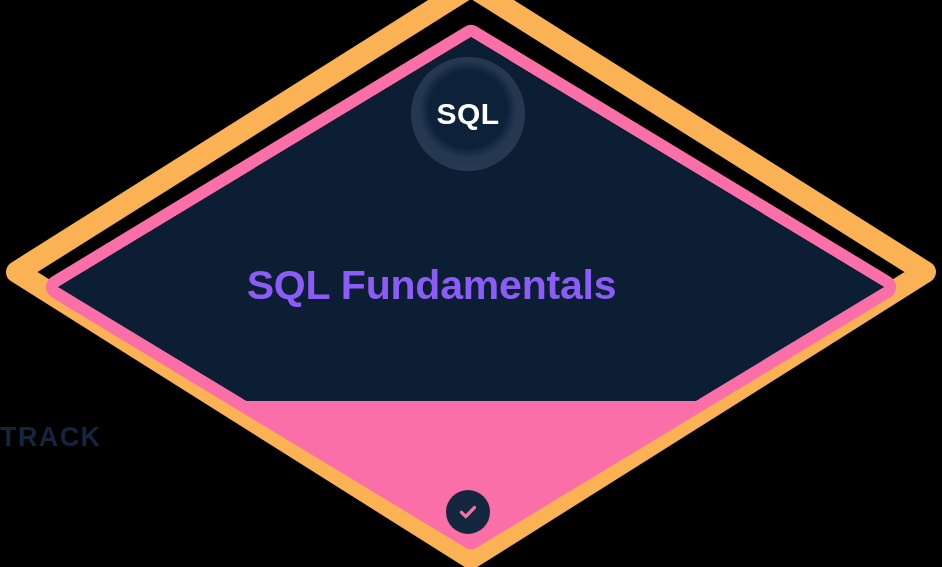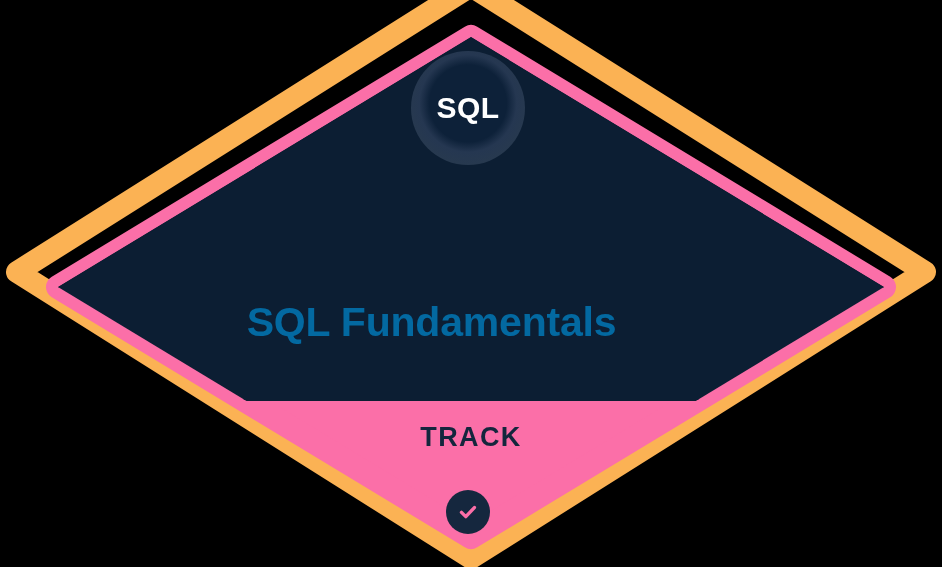--- a/index.html
+++ b/index.html
@@ -29,21 +29,21 @@
     position: absolute;
     left: 0;
     top: 0;
     width: 942px;
     height: 567px;
     pointer-events: none;
   }
   #emblem {
     position: absolute;
     left: 411px;
-    top: 51px;
+    top: 57px;
     width: 114px;
     height: 114px;
     border-radius: 50%;
     background: radial-gradient(circle at 50% 46%,
                 #0d2139 0%, #0d2139 46%,
                 #253751 58%, #27394f 72%,
                 #16283e 88%, #101f33 100%);
     display: flex;
     align-items: center;
     justify-content: center;
@@ -54,33 +54,31 @@
     font-weight: bold;
     letter-spacing: 0.5px;
     line-height: 1;
   }
   #title {
     position: absolute;
     left: 0;
     top: 259px;
     width: 863px;
     text-align: center;
-    color: #0369a1;
+    color: #8b5cf6;
     font-size: 41px;
     font-weight: bold;
     letter-spacing: -0.2px;
     line-height: 52px;
-    margin-top: 37px;
   }
   #footer {
     position: absolute;
     left: 0;
     top: 420px;
     width: 942px;
-    text-align: center;
   }
   .footer-line {
     color: #14263d;
     font-size: 27px;
     font-weight: bold;
     letter-spacing: 1.4px;
     line-height: 34px;
   }
   #check-badge {
     position: absolute;

